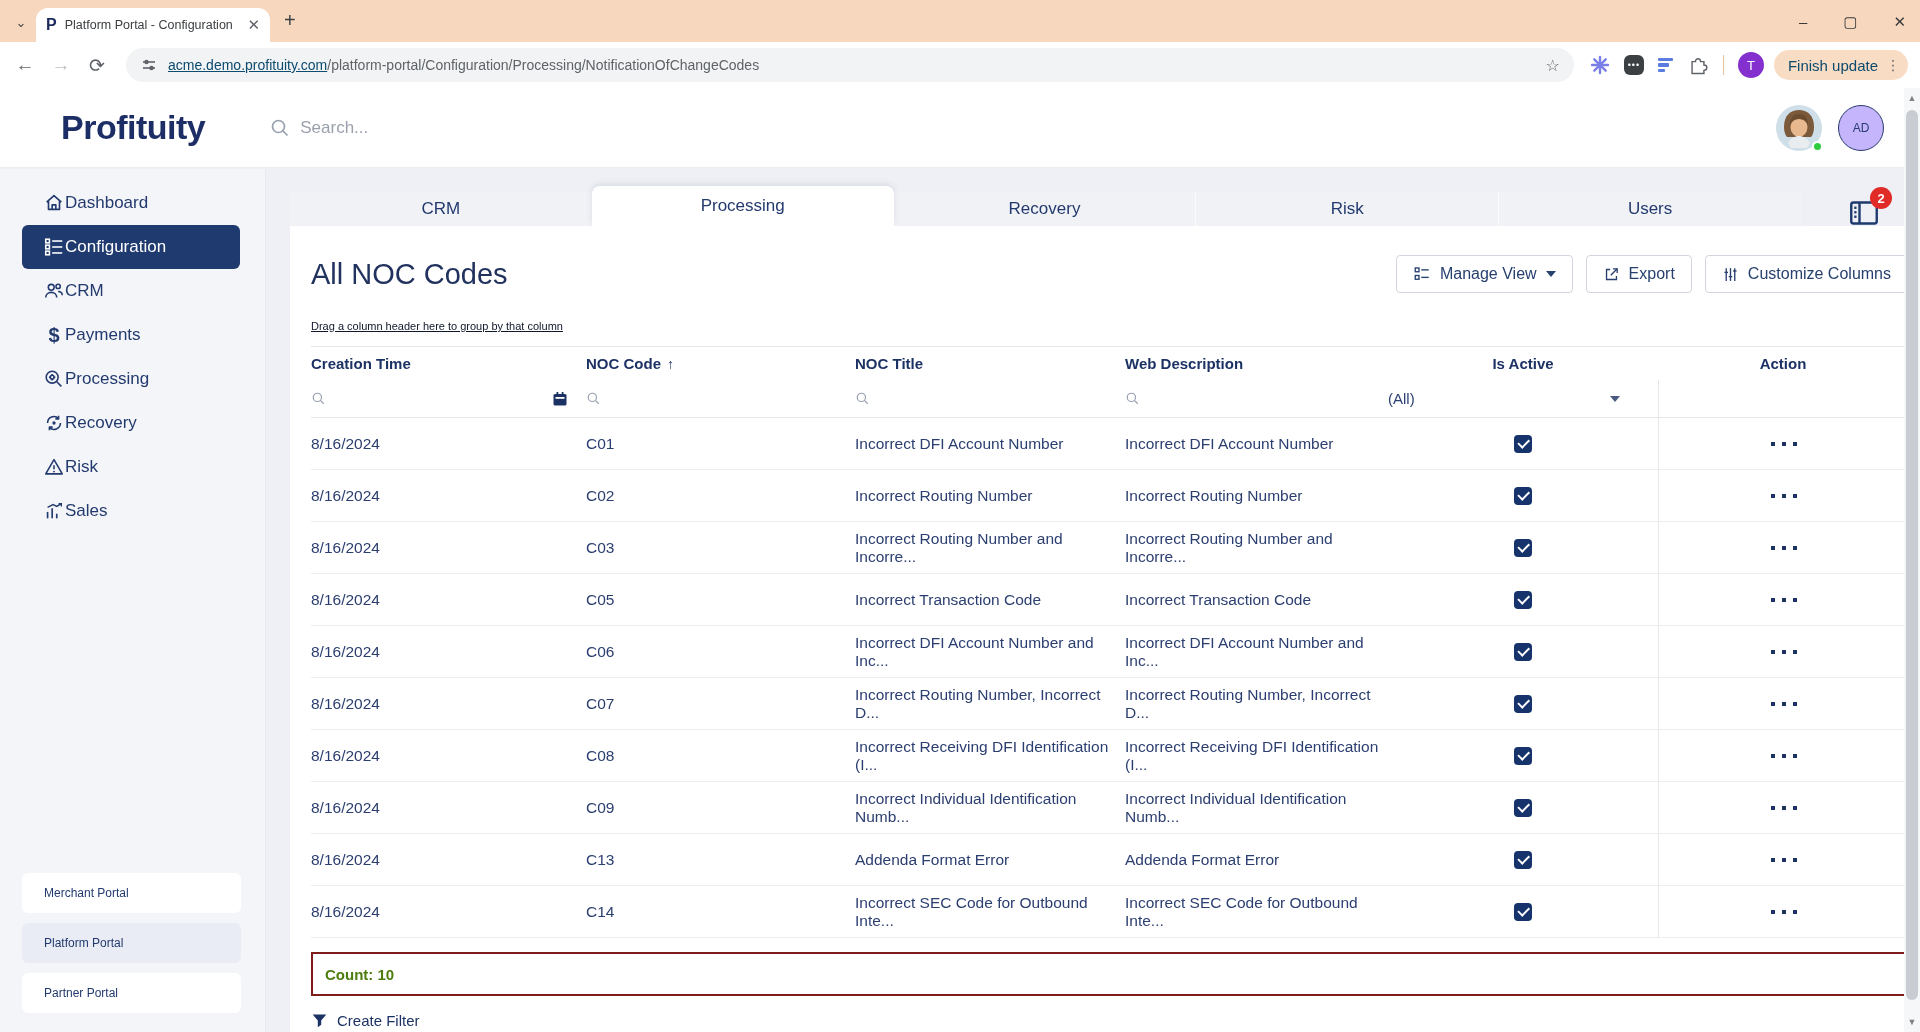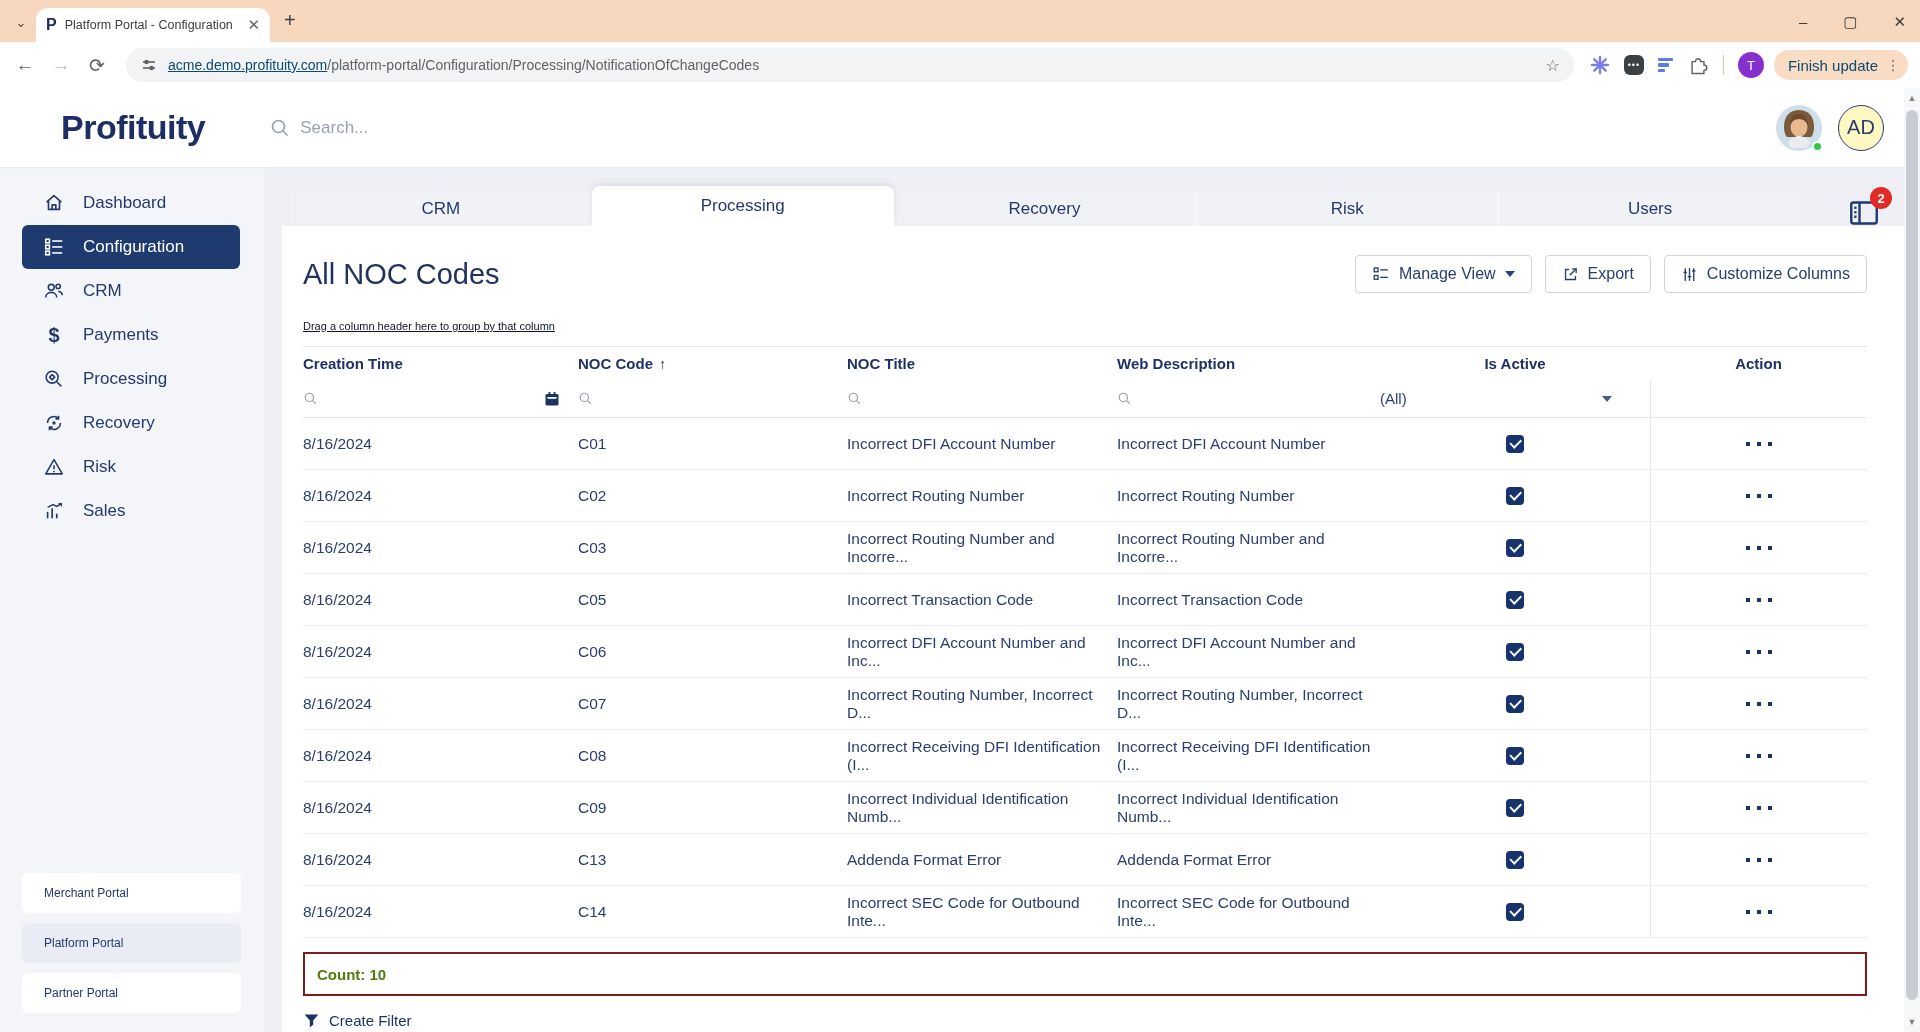--- a/index.html
+++ b/index.html
@@ -37,45 +37,45 @@
 
   
   .app-header { position:absolute; left:0; top:88px; width:1904px; height:80px; background:#ffffff; border-bottom:1px solid #ececf0; display:flex; align-items:center; }
   .logo { margin-left:61px; font-size:34px; font-weight:700; color:#1d2e66; letter-spacing:-0.5px; }
   .gsearch { margin-left:65px; display:flex; align-items:center; gap:10px; flex:1; }
   .gsearch input { border:none; outline:none; font-size:17px; color:#3a455e; width:420px; font-family:"Liberation Sans", sans-serif; }
   .gsearch input::placeholder { color:#9aa1ad; }
   .hdr-right { display:flex; align-items:center; gap:16px; margin-right:20px; }
   .avatar-wrap { position:relative; width:46px; height:46px; cursor:pointer; }
   .status-dot { position:absolute; right:-1px; bottom:-1px; width:11px; height:11px; border-radius:50%; background:#2ecc40; border:2px solid #fff; }
-  .ad-circle { width:46px; height:46px; border-radius:50%; border:1.5px solid #2a3b6e; background:#fef9c3; color:#2a3b6e; font-size:20px; display:flex; align-items:center; justify-content:center; cursor:pointer; }
+  .ad-circle { width:46px; height:46px; border-radius:50%; border:1.5px solid #2a3b6e; background:#c4b5fd; color:#2a3b6e; font-size:12px; display:flex; align-items:center; justify-content:center; cursor:pointer; }
 
   
   .app-body { position:absolute; left:0; top:169px; width:1904px; height:863px; background:#eef0f5; }
   .sidebar { position:absolute; left:0; top:0; width:266px; height:863px; background:#f4f5f9; border-right:1px solid #e7e9ee; }
   .nav { padding-top:12px; }
-  .nav-item { height:44px; margin:0 25px 0 22px; border-radius:6px; display:flex; align-items:center; padding-left:21px; gap:18px; color:#233a6e; font-size:17px; cursor:pointer; }
+  .nav-item { height:44px; margin:0 25px 0 22px; border-radius:6px; display:flex; align-items:center; padding-left:21px; color:#233a6e; font-size:17px; cursor:pointer; }
   .nav-item.active { background:#1f3a6e; color:#ffffff; }
   .nav-item svg { flex:0 0 22px; }
   .dollar { width:22px; text-align:center; font-size:20px; font-weight:600; }
   .portals { position:absolute; left:22px; top:704px; width:219px; }
   .portal-btn { height:40px; background:#ffffff; border-radius:6px; margin-bottom:10px; display:flex; align-items:center; padding-left:22px; font-size:12px; color:#233a6e; cursor:pointer; }
   .portal-btn.selected { background:#e9ecf4; }
 
   .content { position:absolute; left:266px; top:0; width:1638px; height:863px; }
   .panel-toggle { position:absolute; right:18px; top:26px; width:40px; height:40px; color:#1f3a6e; cursor:pointer; }
   .panel-badge { position:absolute; right:-6px; top:-8px; width:22px; height:22px; border-radius:50%; background:#e02b27; color:#fff; font-size:13px; font-weight:bold; display:flex; align-items:center; justify-content:center; }
 
   .tabbar { position:absolute; left:24px; top:23px; width:1511px; height:34px; display:flex; background:#f0f2f6; }
   .mtab { flex:1; display:flex; align-items:center; justify-content:center; font-size:17px; color:#233a6e; border-left:1px solid #fafbfd; cursor:pointer; }
   .mtab:first-child { border-left:none; }
   .mtab.active { background:#ffffff; height:40px; margin-top:-6px; border-radius:8px 8px 0 0; box-shadow:0 -2px 6px rgba(40,50,80,0.10); border-left:none; }
   .mtab.active + .mtab { border-left:none; }
 
-  .card { position:absolute; left:16px; top:57px; width:1624px; height:806px; background:#ffffff; padding:0 39px 0 21px; overflow:hidden; }
+  .card { position:absolute; left:24px; top:57px; width:1624px; height:806px; background:#ffffff; padding:0 6px 0 21px; overflow:hidden; }
   .title-row { margin-top:24px; display:flex; align-items:center; justify-content:space-between; height:48px; }
   .page-title { font-size:29px; font-weight:500; color:#21325f; }
   .btn-group { display:flex; gap:13px; }
   .btn { height:38px; background:#fff; border:1px solid #d2d5dd; border-radius:4px; display:flex; align-items:center; gap:9px; padding:0 16px; font-size:16px; color:#27406f; cursor:pointer; }
   .caret { width:0; height:0; border-left:5px solid transparent; border-right:5px solid transparent; border-top:6px solid #27406f; }
   .hint { margin-top:22px; font-size:11px; color:#0f172a;text-decoration:underline; }
 
   .tbl { margin-top:14px; width:100%; }
   .trow { display:grid; grid-template-columns:275px 269px 270px 263px 270px 1fr; align-items:center; }
   .thead { height:34px; border-top:1px solid #e4e6ea; font-weight:bold; font-size:15px; color:#1d3264; }

